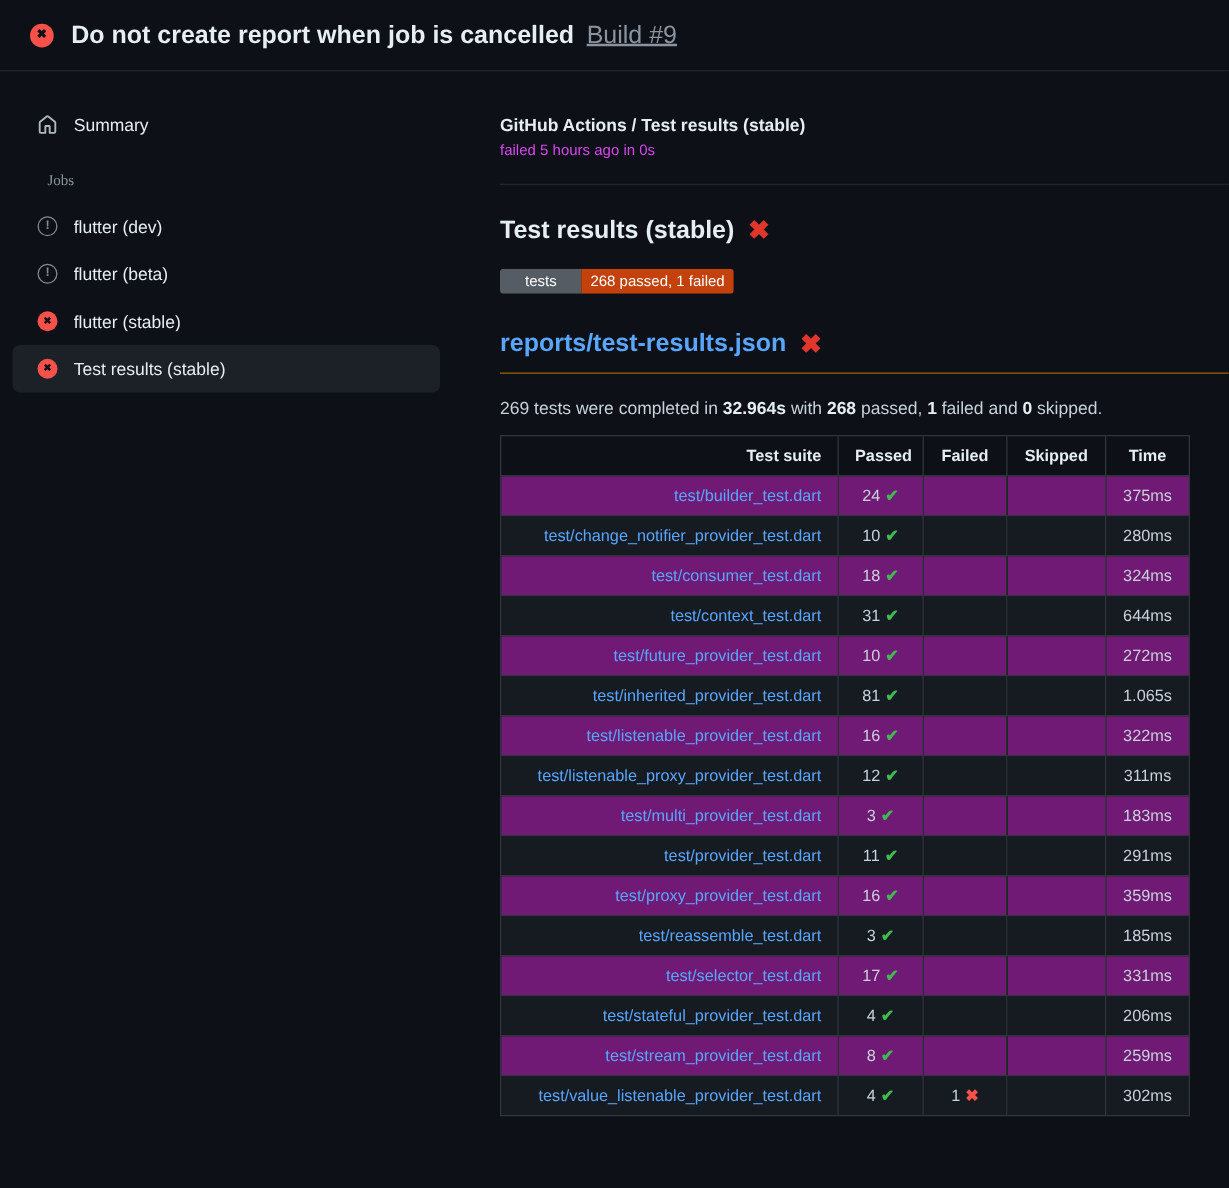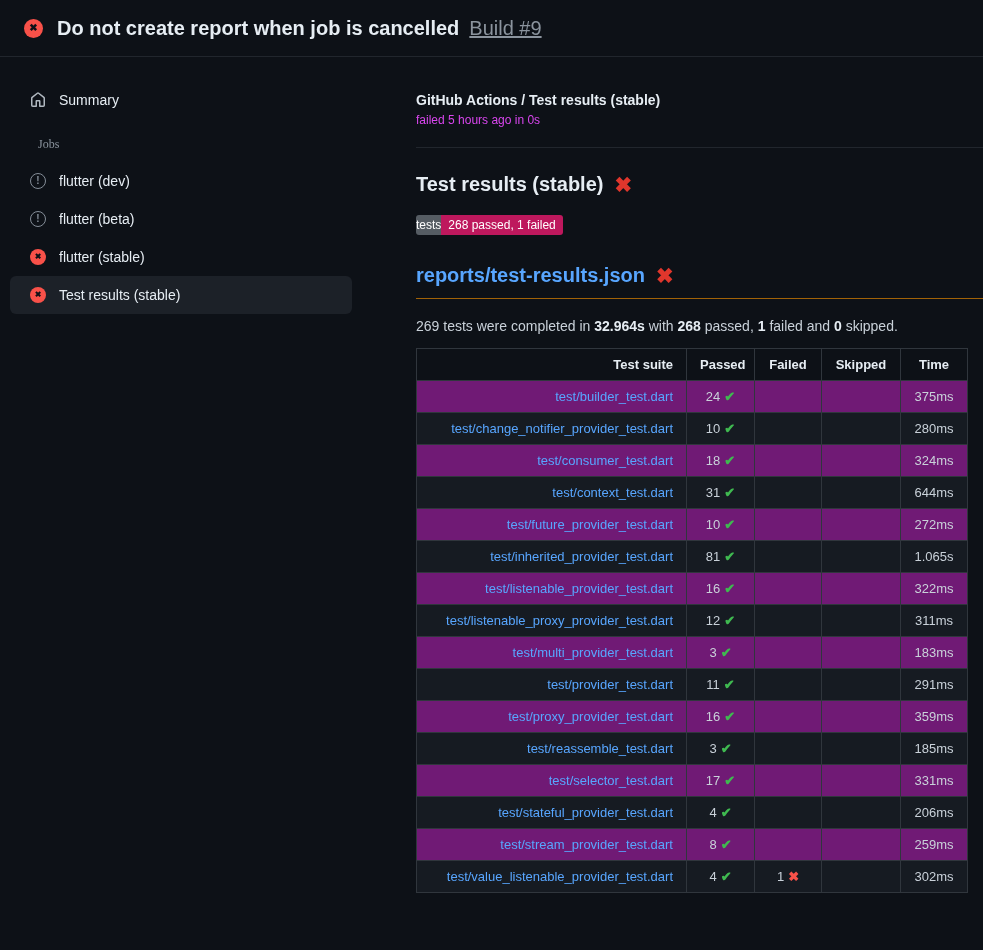--- a/index.html
+++ b/index.html
@@ -28,21 +28,21 @@
     border:1.5px solid #848d97; color:#848d97;
     display:inline-flex; align-items:center; justify-content:center;
     font-size:10px; font-weight:700; flex:none; line-height:1;
   }
   .page-title { margin:0; font-size:20px; font-weight:700; color:#e6edf3; white-space:nowrap; }
   .build-no { font-size:20px; color:#8b949e; margin-left:-4px; white-space:nowrap;text-decoration:underline; }
 
   
   .body-wrap { display:flex; align-items:flex-start; }
   .sidebar { flex:0 0 400px; width:400px; padding:24px 0 0 10px; }
-  .main { flex:1; min-width:0; padding-top:35px;margin-left:16px; }
+  .main { flex:1; min-width:0; padding-top:35px; }
 
   
   .side-item {
     display:flex; align-items:center; gap:13px;
     width:342px; height:38px; padding:0 12px 0 20px;
     border-radius:6px; font-size:14px; color:#e6edf3; cursor:pointer;
   }
   .side-item.selected { background:#1c2128; }
   .side-item .label { white-space:nowrap; overflow:hidden; text-overflow:ellipsis; }
   .jobs-label { color:#8b949e; font-size:12px; margin:18px 0 10px 28px;font-family:Liberation Serif, serif; }
@@ -55,22 +55,22 @@
   .divider { border:none; border-top:1px solid #21262d; margin:20px 0 0 0; }
 
   .section-title {
     margin:25px 0 0; font-size:20px; font-weight:700; color:#e6edf3;
     display:flex; align-items:center; gap:11px;
   }
   .x-emoji { color:#e0362c; font-weight:700; font-size:21px; line-height:1; }
 
   .badge-row { margin-top:19px; }
   .badge { display:inline-flex; font-size:12px; border-radius:3px; overflow:hidden; line-height:1; }
-  .badge-label { background:#555c63; color:#ffffff; padding:4px 0; }
-  .badge-value { background:#be185d; color:#ffffff; padding:4px 7px; }
+  .badge-label { background:#555c63; color:#ffffff; padding:4px 20px; }
+  .badge-value { background:#c2410c; color:#ffffff; padding:4px 7px; }
 
   .report-title {
     margin:29px 0 0; font-size:20px; font-weight:700;
     display:flex; align-items:center; gap:11px;
     padding-bottom:11px; border-bottom:1px solid #a16207;
   }
   .report-link { color:#58a6ff; text-decoration:none; }
 
   .summary-line { margin:19px 0 0; font-size:14px; color:#c9d1d9; }
   .summary-line strong { color:#e6edf3; font-weight:700; }

